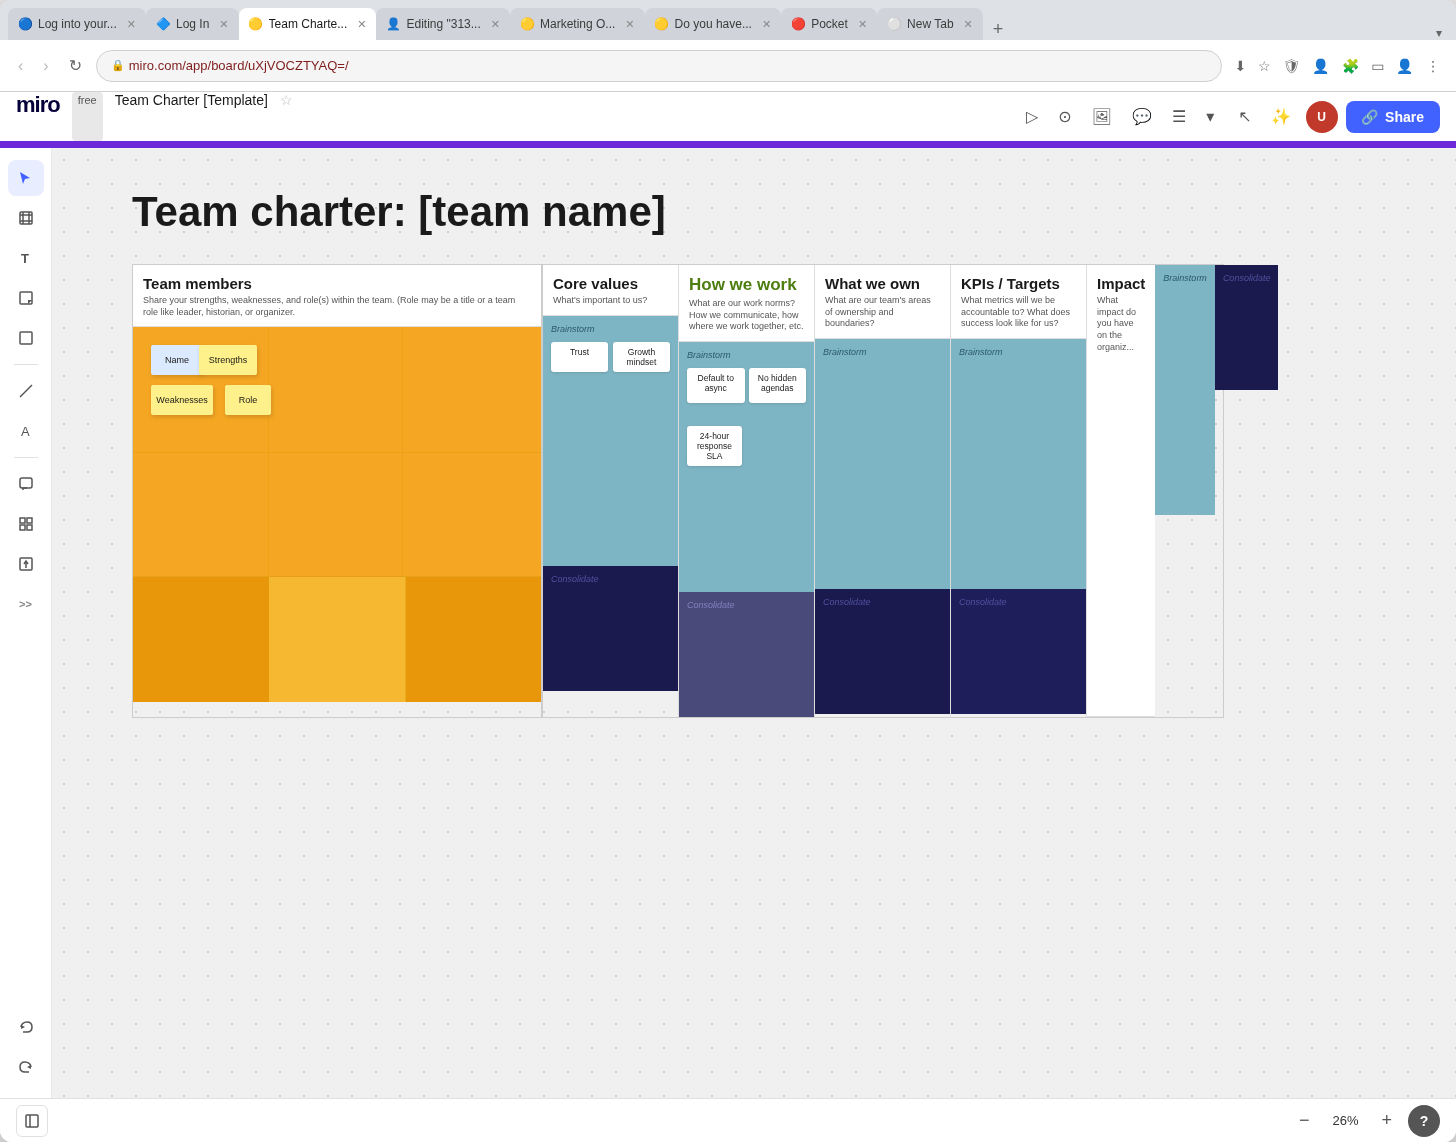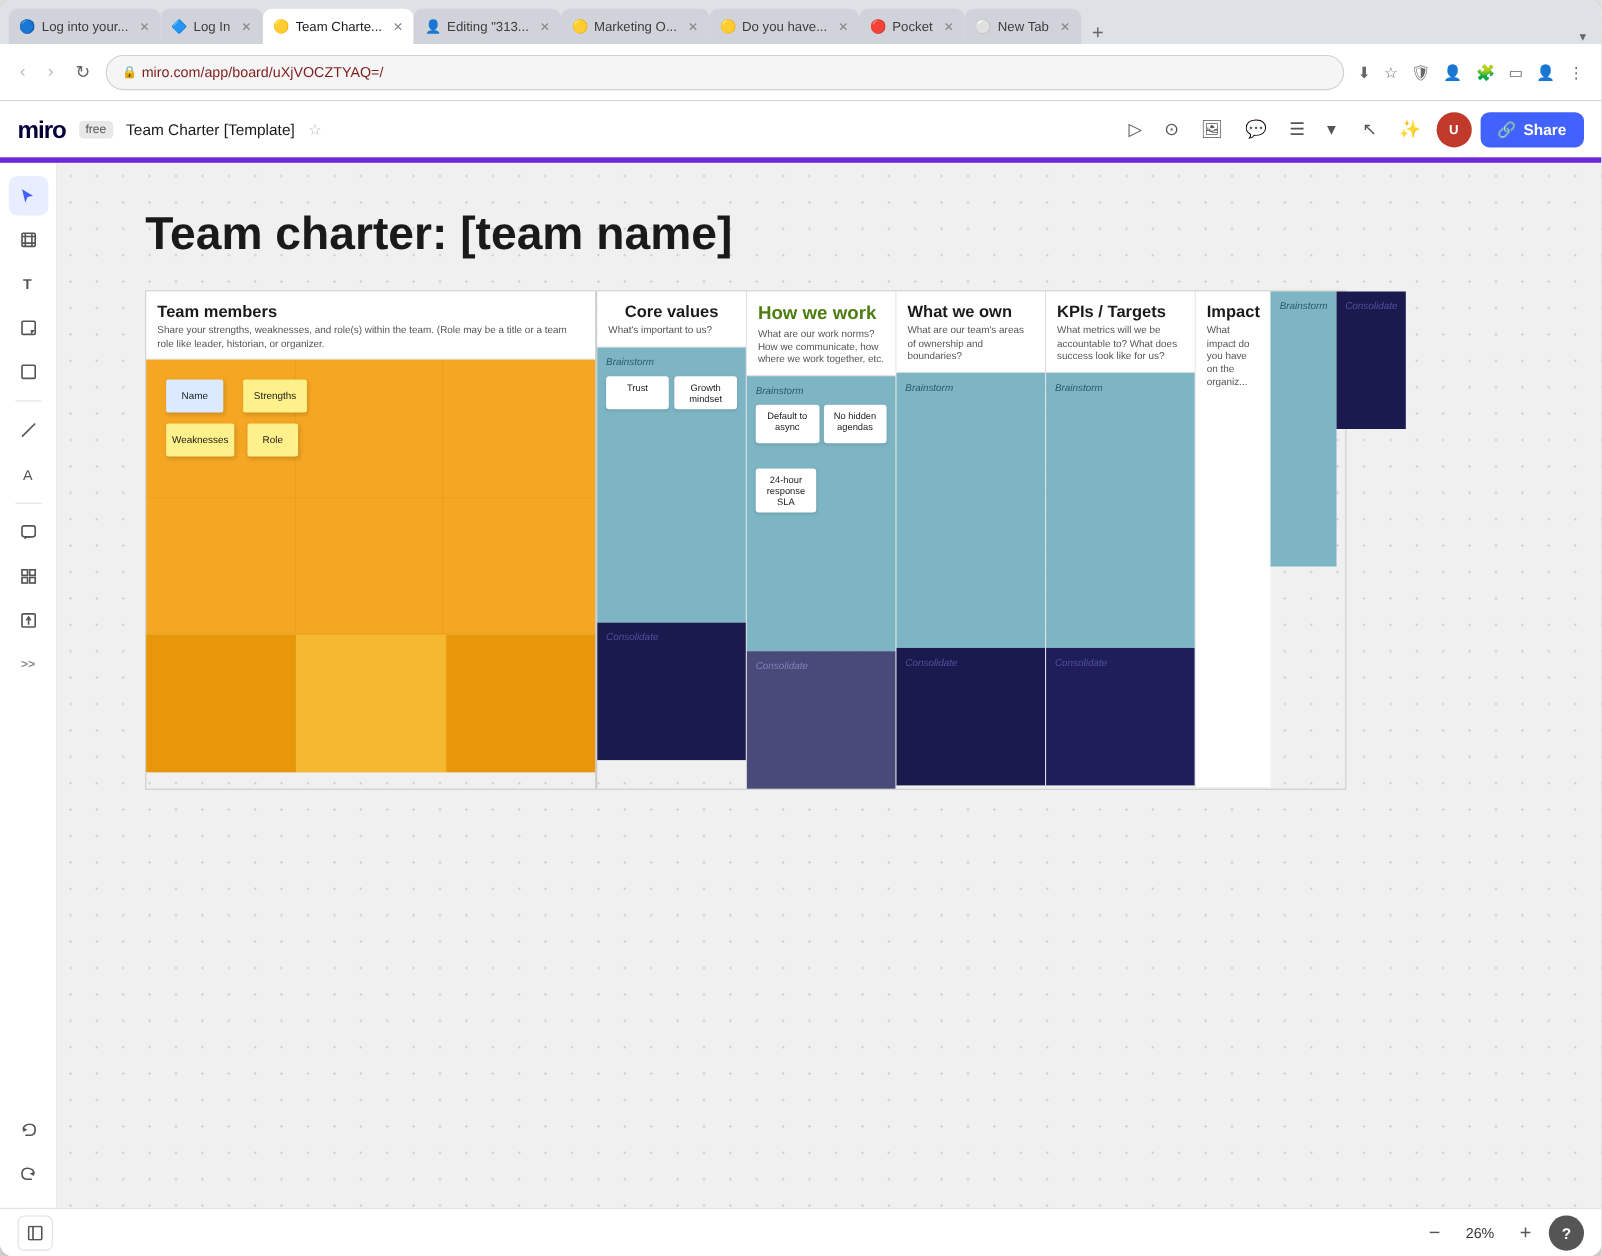--- a/index.html
+++ b/index.html
@@ -25,21 +25,21 @@
     .address-input { flex: 1; height: 32px; border: 1px solid #d0d0d0; border-radius: 16px; padding: 0 14px; font-size: 13px; background: #f5f5f5; color: #1a1a1a; display: flex; align-items: center; }
     .address-lock { font-size: 11px; margin-right: 4px; color: #666; }
     .address-text { font-size: 13px; color: #7f1d1d; }
     .addr-icons { display: flex; gap: 4px; }
     .addr-icon { background: none; border: none; color: #666; cursor: pointer; font-size: 14px; padding: 4px; border-radius: 4px; }
 
     
     .app { flex: 1; display: flex; flex-direction: column; background: #f0f0f0; overflow: hidden; }
 
     
-    .miro-topbar { background: #ffffff; height: 56px; display: flex; align-items: center; padding: 0 16px; gap: 12px; border-bottom: 5px solid #6d28d9; flex-shrink: 0; z-index: 10; }
+    .miro-topbar { background: #ffffff; height: 56px; display: flex; padding: 0 16px; gap: 12px; border-bottom: 7px solid #6d28d9; flex-shrink: 0; z-index: 10; }
     .miro-logo { font-size: 22px; font-weight: 700; color: #050038; letter-spacing: -1px; }
     .miro-free-badge { background: #e8e8e8; color: #555; font-size: 11px; padding: 2px 6px; border-radius: 4px; font-weight: 500; }
     .miro-title { font-size: 14px; font-weight: 500; color: #1a1a1a; }
     .miro-star { color: #bbb; font-size: 14px; cursor: pointer; }
     .topbar-spacer { flex: 1; }
     .topbar-center { display: flex; align-items: center; gap: 8px; }
     .topbar-icon-btn { background: none; border: none; color: #555; cursor: pointer; font-size: 16px; padding: 6px; border-radius: 6px; display: flex; align-items: center; justify-content: center; }
     .topbar-right { display: flex; align-items: center; gap: 8px; }
     .avatar { width: 32px; height: 32px; border-radius: 50%; background: #c0392b; display: flex; align-items: center; justify-content: center; font-size: 12px; color: white; font-weight: 600; overflow: hidden; }
     .share-btn { background: #4262ff; color: white; border: none; border-radius: 8px; padding: 8px 16px; font-size: 14px; font-weight: 600; cursor: pointer; display: flex; align-items: center; gap: 6px; }
@@ -271,41 +271,41 @@
 
               <div style="background:#f5a623; height:250px; position:relative; border-bottom:1px solid rgba(200,150,0,0.3);">
 
                 <div style="position:absolute; top:0; bottom:0; left:33%; border-left:1px solid rgba(220,160,0,0.4);"></div>
                 <div style="position:absolute; top:0; bottom:0; left:66%; border-left:1px solid rgba(220,160,0,0.4);"></div>
                 <div style="position:absolute; top:50%; left:0; right:0; border-top:1px solid rgba(220,160,0,0.4);"></div>
 
                 <div class="sticky sticky-blue" style="left:18px; top:18px; width:52px; height:30px;">
                   <span>Name</span>
                 </div>
-                <div class="sticky sticky-yellow" style="left:88px; top:18px; width:58px; height:30px;">
+                <div class="sticky sticky-yellow" style="left:66px; top:18px; width:58px; height:30px;">
                   <span>Strengths</span>
                 </div>
                 <div class="sticky sticky-yellow" style="left:18px; top:58px; width:62px; height:30px;">
                   <span>Weaknesses</span>
                 </div>
                 <div class="sticky sticky-yellow" style="left:92px; top:58px; width:46px; height:30px;">
                   <span>Role</span>
                 </div>
               </div>
 
               <div style="background:#f5a623; height:125px; display:flex;">
                 <div style="flex:1; border-right:1px solid rgba(220,160,0,0.4); background:#e8960a;"></div>
                 <div style="flex:1; border-right:1px solid rgba(220,160,0,0.4); background:#f5b830;"></div>
                 <div style="flex:1; background:#e8960a;"></div>
               </div>
             </div>
 
             <div style="display:flex; flex-direction:column; width:136px; border-right:1px solid #ddd;">
               <div style="padding:10px 10px 8px; background:white; border-bottom:1px solid #ddd;">
-                <div style="font-size:15px; font-weight:700; color:#1a1a1a; margin-bottom:3px;text-align:center;">Core values</div>
+                <div style="font-size:15px; font-weight:700; color:#1a1a1a; margin-bottom:3px;">Core values</div>
                 <div style="font-size:9px; color:#555; line-height:1.3;">What's important to us?</div>
               </div>
               <div style="background:#7eb5c4; height:250px; padding:8px;">
                 <div style="font-size:9px; color:#2a5a6a; font-style:italic; margin-bottom:8px;">Brainstorm</div>
                 <div style="display:flex; gap:5px;">
                   <div class="card" style="flex:1;">
                     <span>Trust</span>
                   </div>
                   <div class="card" style="flex:1;">
                     <span>Growth mindset</span>

